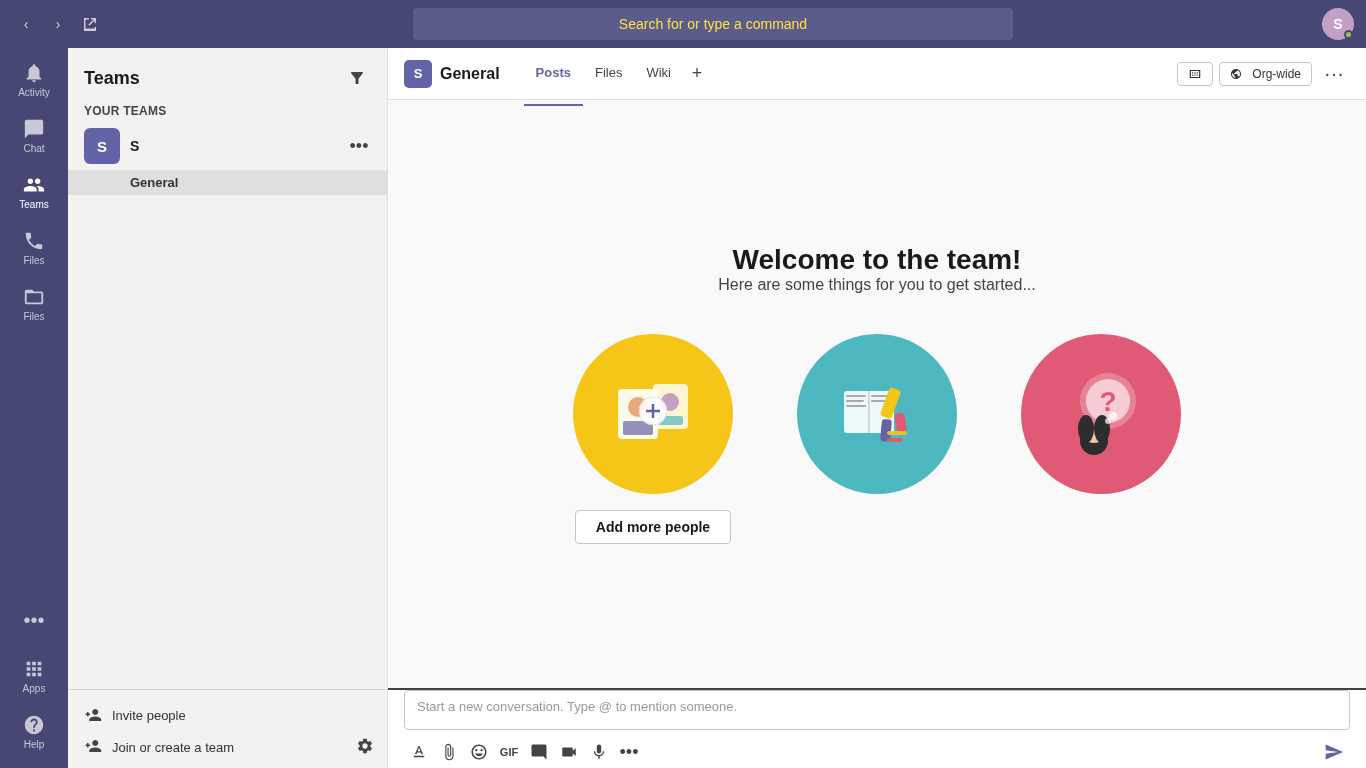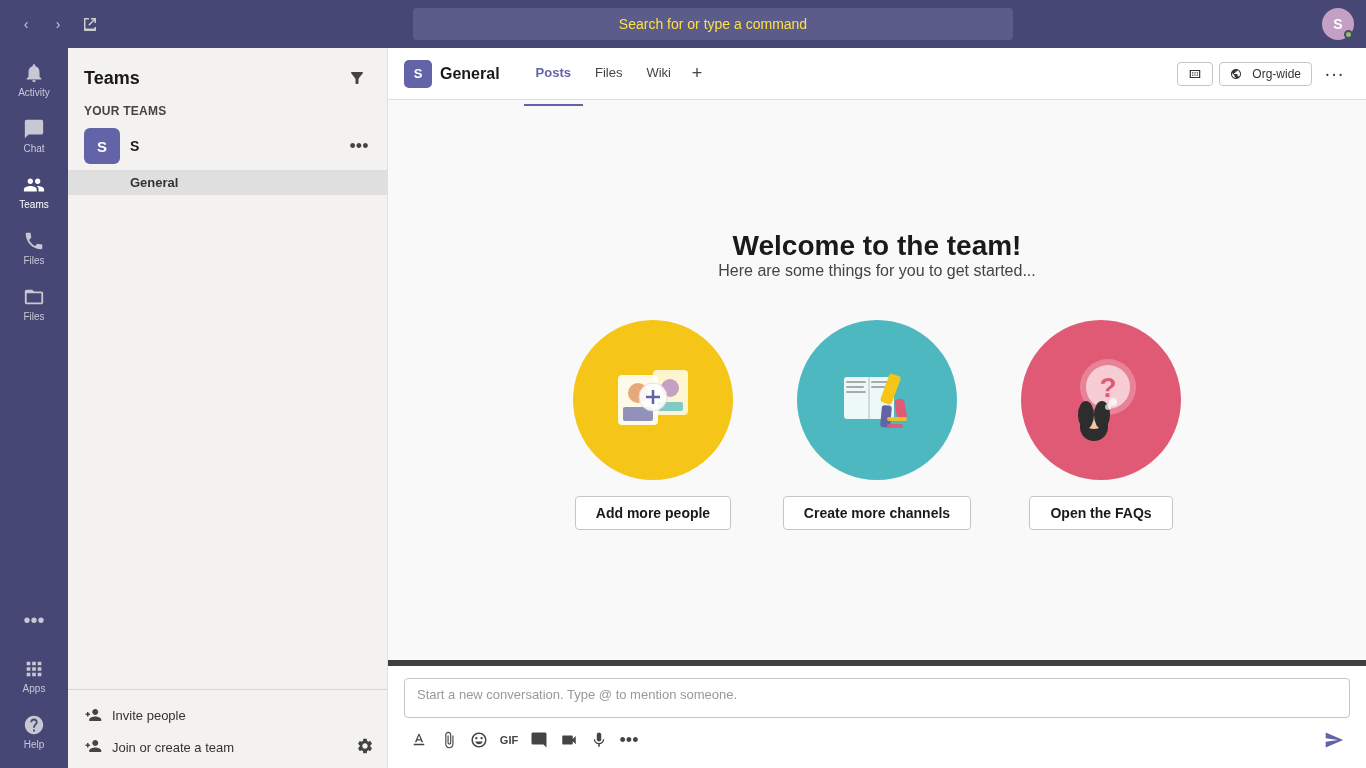--- a/index.html
+++ b/index.html
@@ -434,22 +434,22 @@
       font-size: 14px;
       font-weight: 600;
       color: #1a1a1a;
       cursor: pointer;
       white-space: nowrap;
     }
 
     
     .compose-area {
       background: white;
-      border-top: 6px solid #404040;
-      padding: 12px 16px;
+      border-top: 2px solid #404040;
+      padding: 0 16px;
       flex-shrink: 0;
     }
     .compose-input-box {
       border: 1px solid #c8c6c4;
       border-radius: 4px;
       padding: 8px 12px;
       font-size: 13px;
       color: #999;
       min-height: 40px;
       cursor: text;
@@ -676,41 +676,39 @@
               <rect x="49" y="41" width="18" height="2" rx="1" fill="#aaa"></rect>
 
               <rect x="68" y="28" width="12" height="30" rx="3" fill="#f5c518" transform="rotate(20 68 28)"></rect>
               <rect x="72" y="55" width="10" height="20" rx="3" fill="#e05a75" transform="rotate(-10 72 55)"></rect>
               <rect x="60" y="60" width="10" height="22" rx="3" fill="#6264a7" transform="rotate(5 60 60)"></rect>
 
               <rect x="65" y="72" width="20" height="4" rx="2" fill="#f5c518" opacity="0.9"></rect>
               <rect x="65" y="79" width="16" height="4" rx="2" fill="#e05a75" opacity="0.9"></rect>
             </svg>
           </div>
-          <button class="welcome-card-btn">Create more channels</button>
         </div>
 
         <div class="welcome-card">
           <div class="welcome-card-illustration illus-pink">
             <svg width="110" height="110" viewBox="0 0 110 110">
 
               <circle cx="62" cy="42" r="28" fill="white" opacity="0.25"></circle>
               <circle cx="62" cy="42" r="22" fill="white" opacity="0.6"></circle>
               <text x="62" y="52" text-anchor="middle" font-size="28" font-weight="bold" fill="#e05a75">?</text>
 
               <circle cx="48" cy="82" r="14" fill="#2d2d2d"></circle>
               <ellipse cx="48" cy="76" rx="10" ry="8" fill="#f5c5a3"></ellipse>
               <ellipse cx="40" cy="70" rx="8" ry="14" fill="#2d2d2d"></ellipse>
               <ellipse cx="56" cy="70" rx="8" ry="14" fill="#2d2d2d"></ellipse>
 
               <circle cx="62" cy="62" r="3" fill="white" opacity="0.7"></circle>
               <circle cx="67" cy="57" r="4" fill="white" opacity="0.7"></circle>
             </svg>
           </div>
-          <button class="welcome-card-btn">Open the FAQs</button>
         </div>
 
       </div>
     </div>
 
     <div class="compose-area">
       <div class="compose-input-box">
         <span>Start a new conversation. Type @ to mention someone.</span>
       </div>
       <div class="compose-toolbar">

